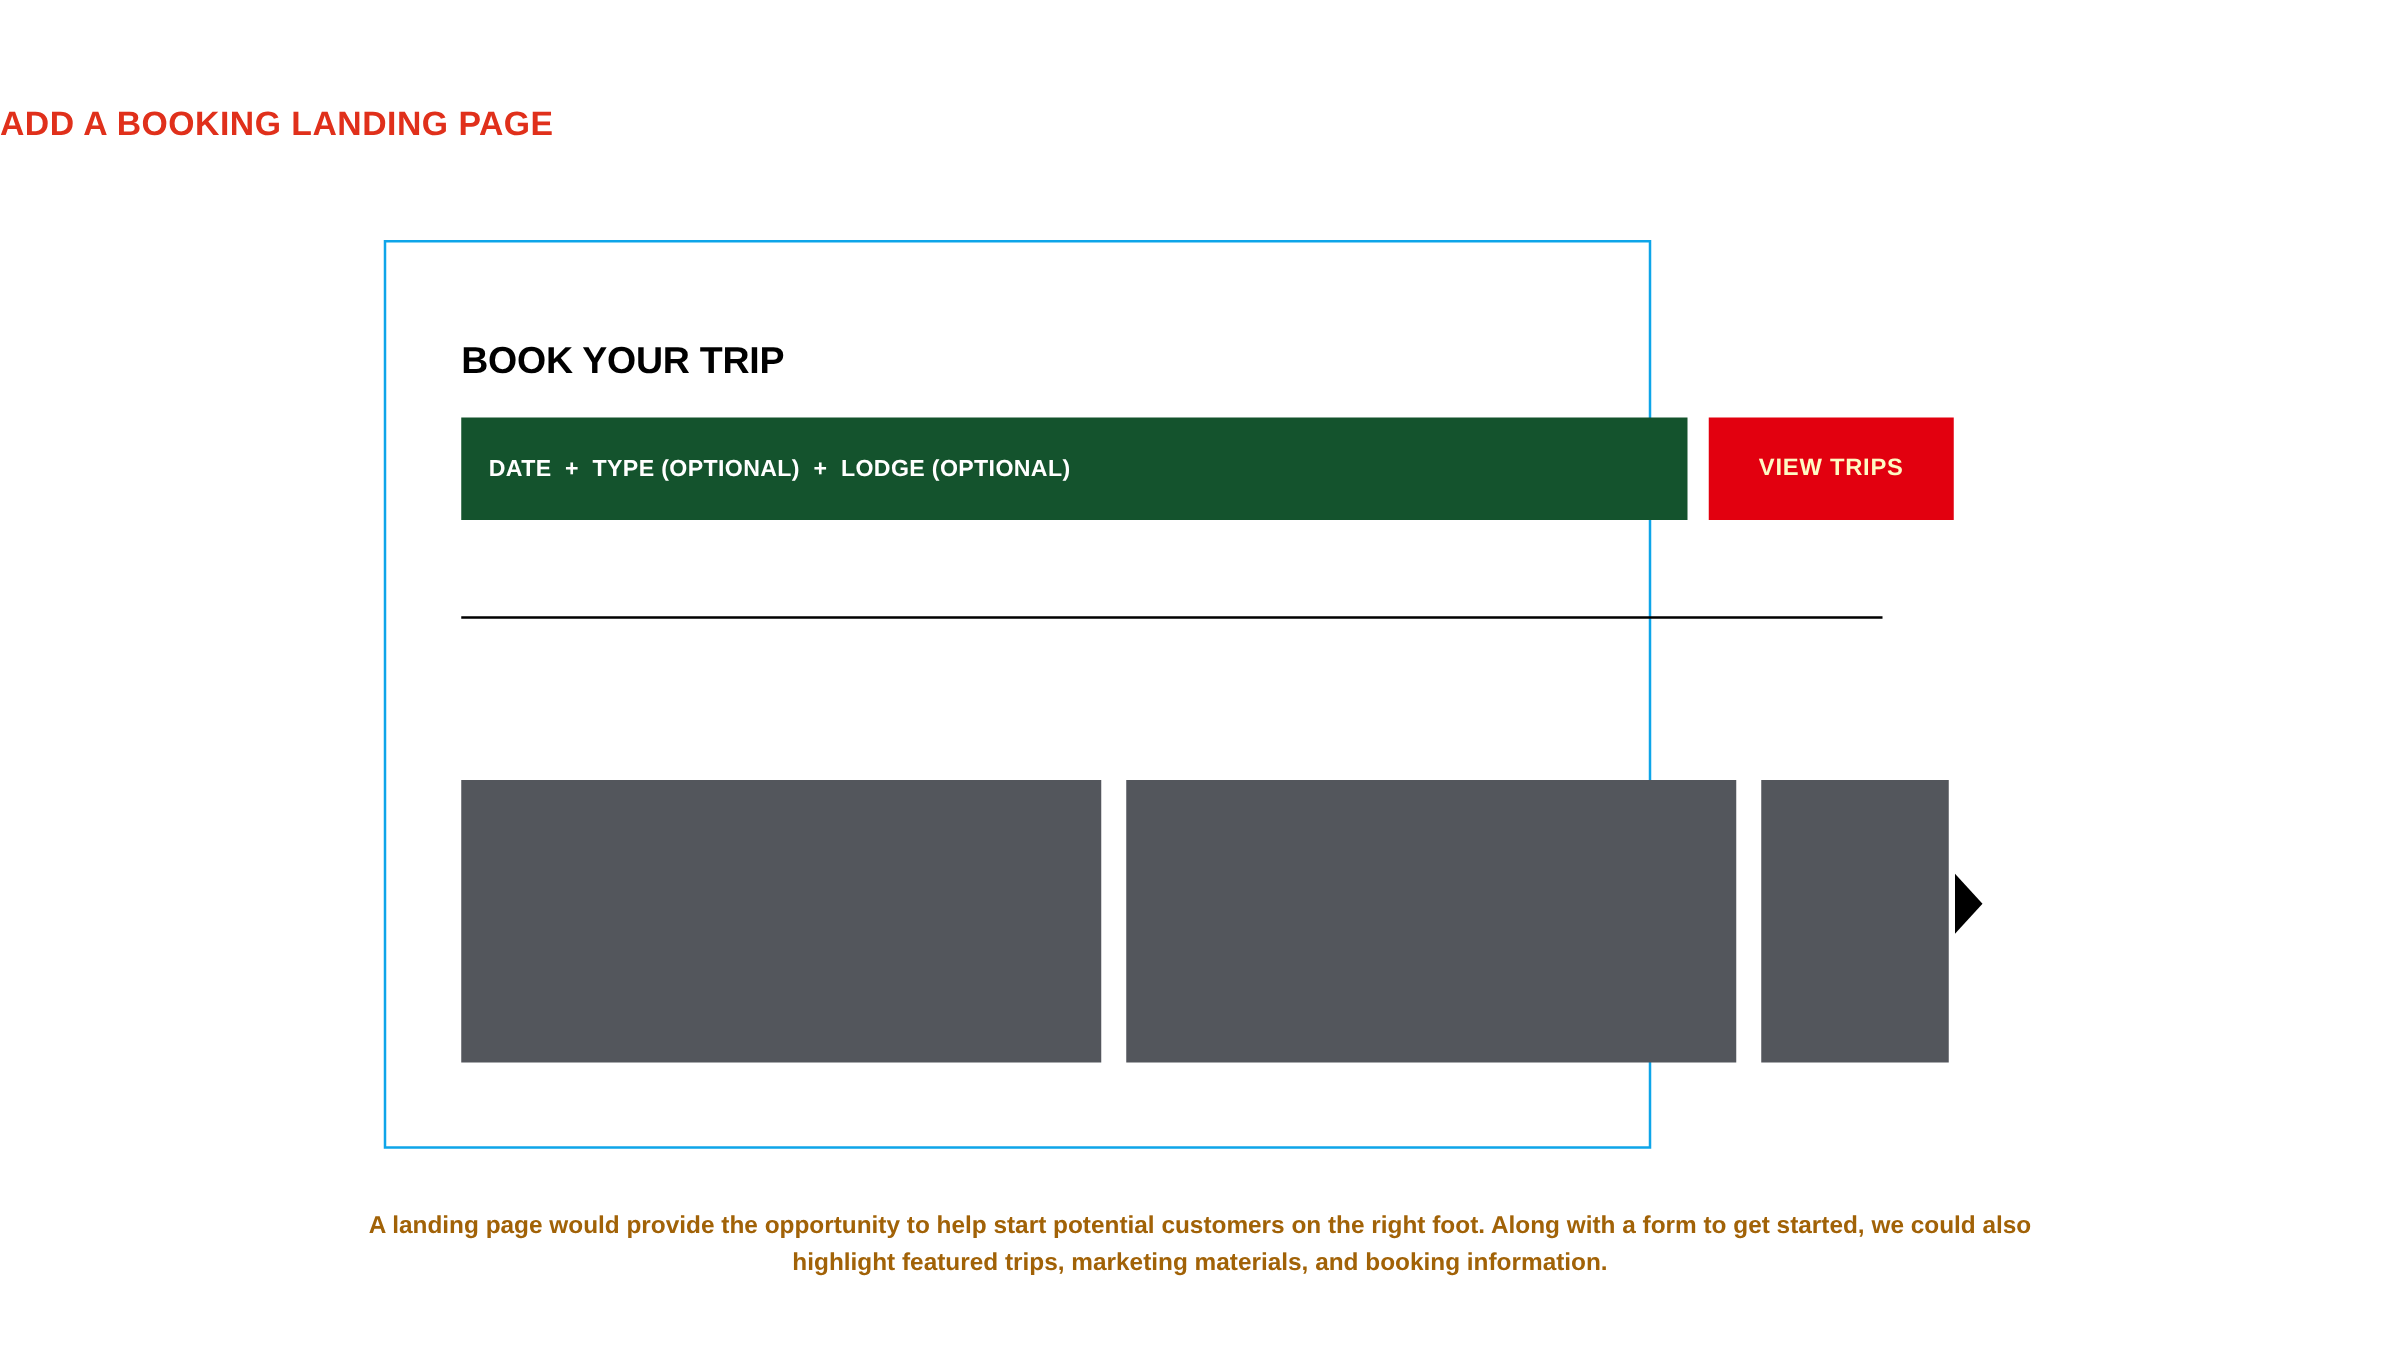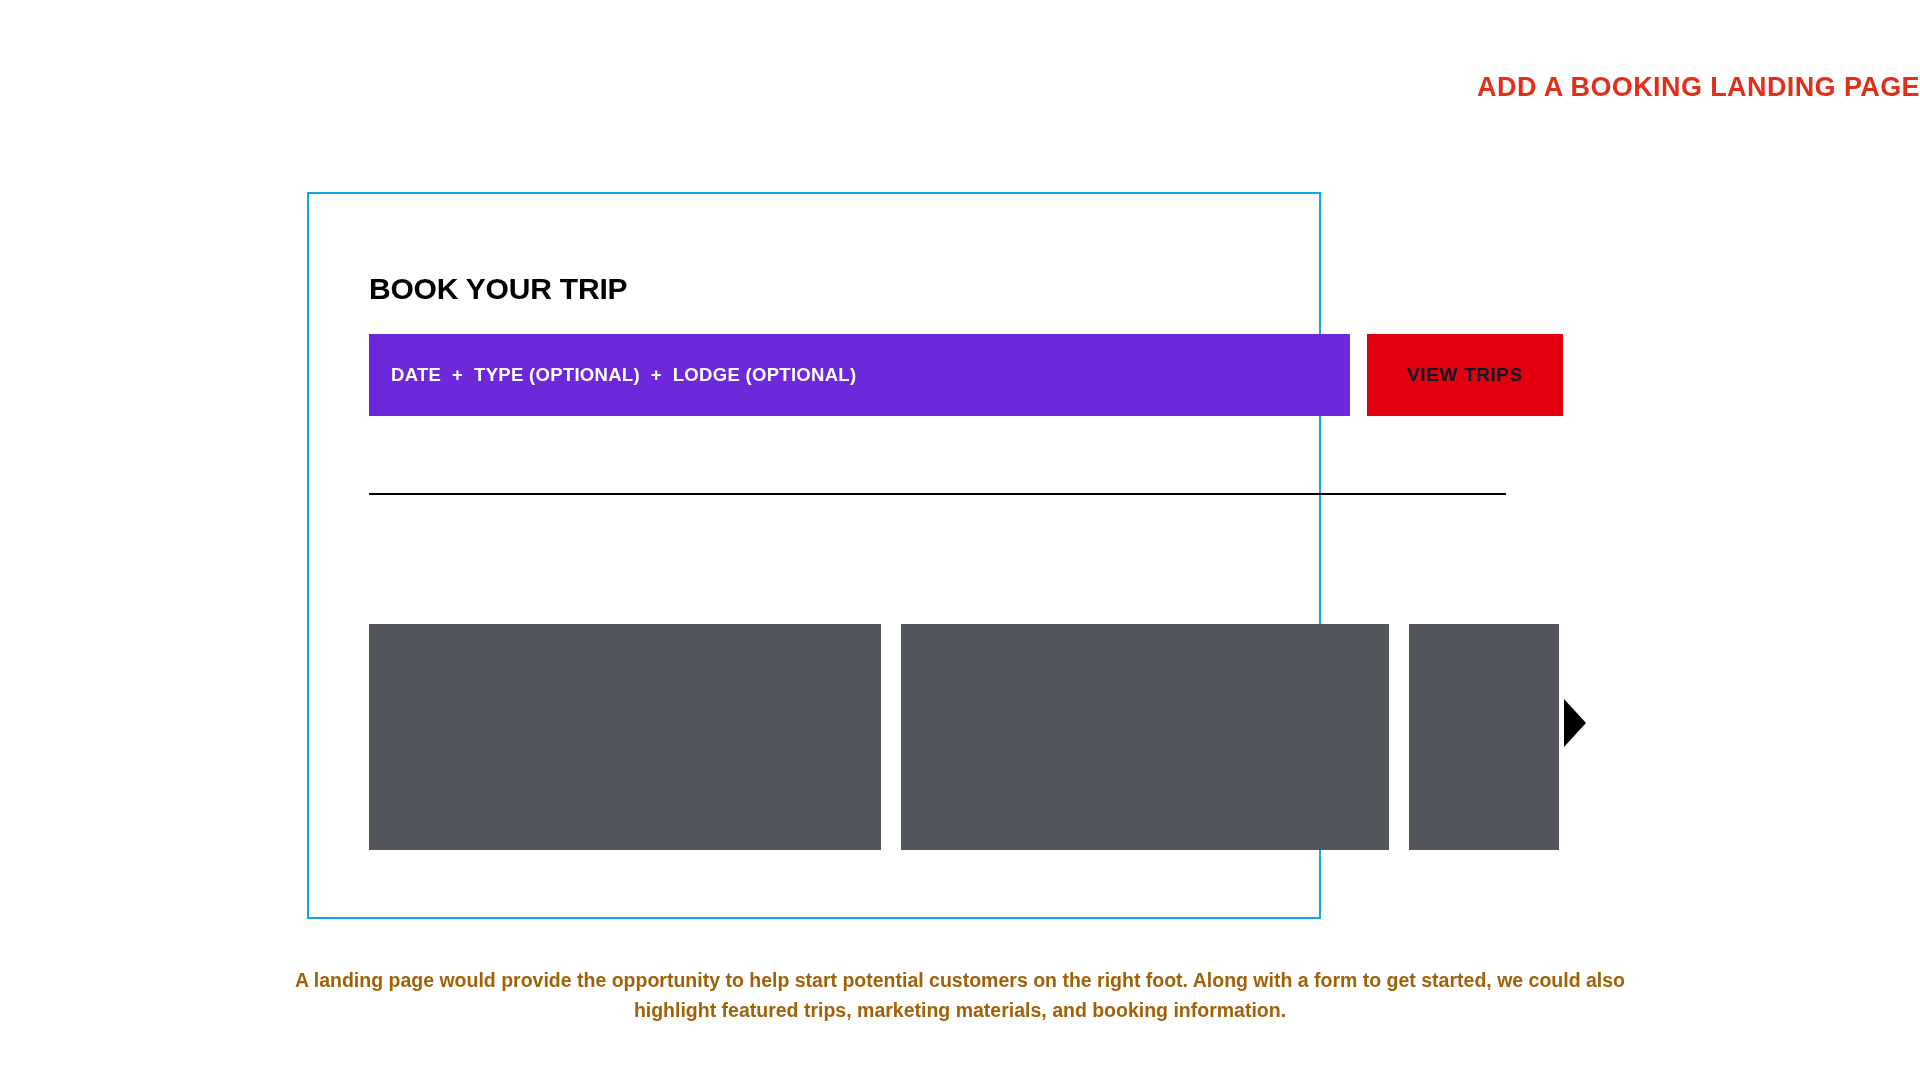--- a/index.html
+++ b/index.html
@@ -16,23 +16,23 @@
   }
   .page {
     position: relative;
     width: 1920px;
     height: 1080px;
     box-sizing: border-box;
   }
   .page-title {
     position: absolute;
     left: 0;
-    top: 72px;
+    top: 84px;
     width: 1920px;
-    text-align: right;
+    text-align: left;
     font-size: 27px;
     font-weight: bold;
     letter-spacing: 0.4px;
     color: #e0301b;
   }
   .mock-frame {
     position: absolute;
     left: 307px;
     top: 192px;
     width: 1014px;
@@ -55,21 +55,21 @@
   .heading-featured {
     left: 60px;
     top: 353px;
   }
   .form-bar {
     position: absolute;
     left: 60px;
     top: 140px;
     width: 981px;
     height: 82px;
-    background: #6d28d9;
+    background: #14532d;
     display: flex;
     align-items: center;
   }
   .form-bar-text {
     color: #ffffff;
     font-size: 18.5px;
     font-weight: bold;
     letter-spacing: 0.3px;
     padding-left: 22px;
     white-space: pre;
@@ -80,21 +80,21 @@
     top: 140px;
     width: 196px;
     height: 82px;
     background: #e2000f;
     display: flex;
     align-items: center;
     justify-content: center;
     cursor: pointer;
   }
   .view-trips-btn span {
-    color: #0f172a;
+    color: #fef9c3;
     font-size: 19px;
     font-weight: bold;
     letter-spacing: 0.6px;
   }
   .divider {
     position: absolute;
     left: 60px;
     top: 299px;
     width: 1137px;
     height: 0;

